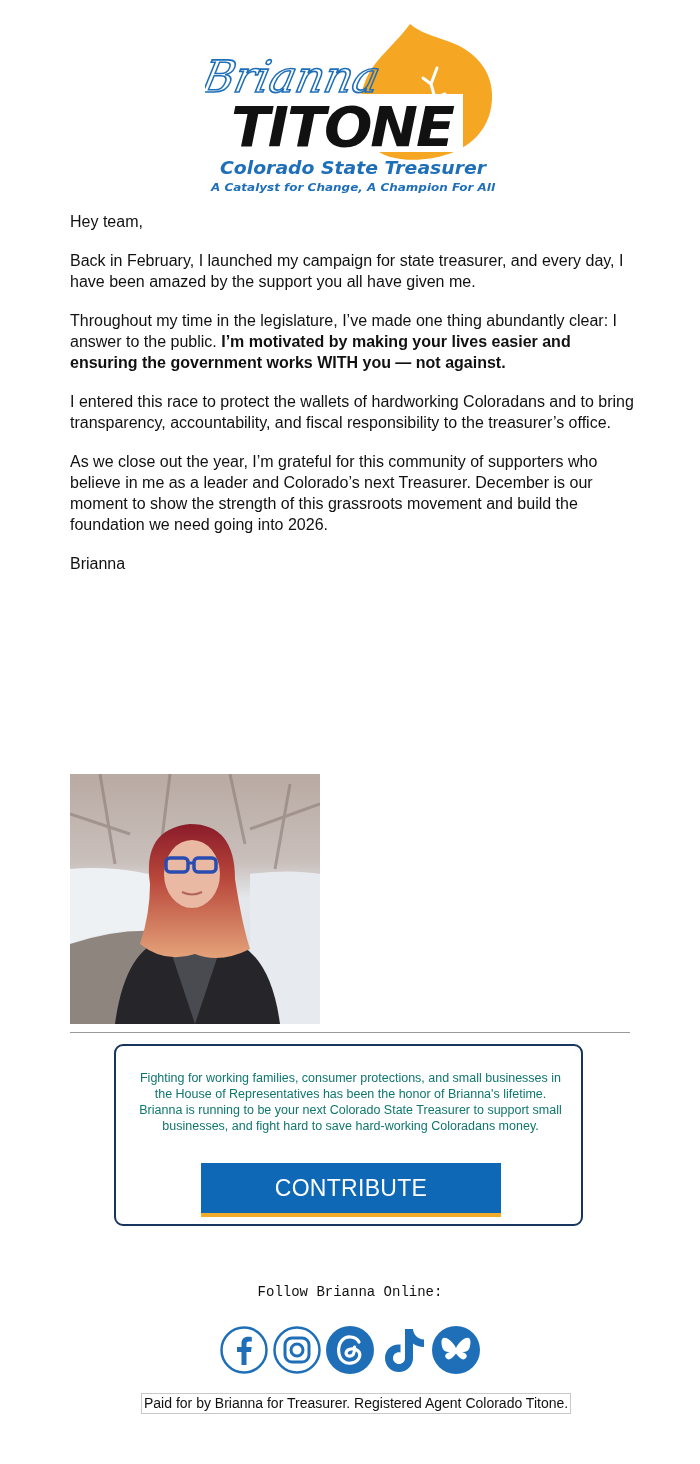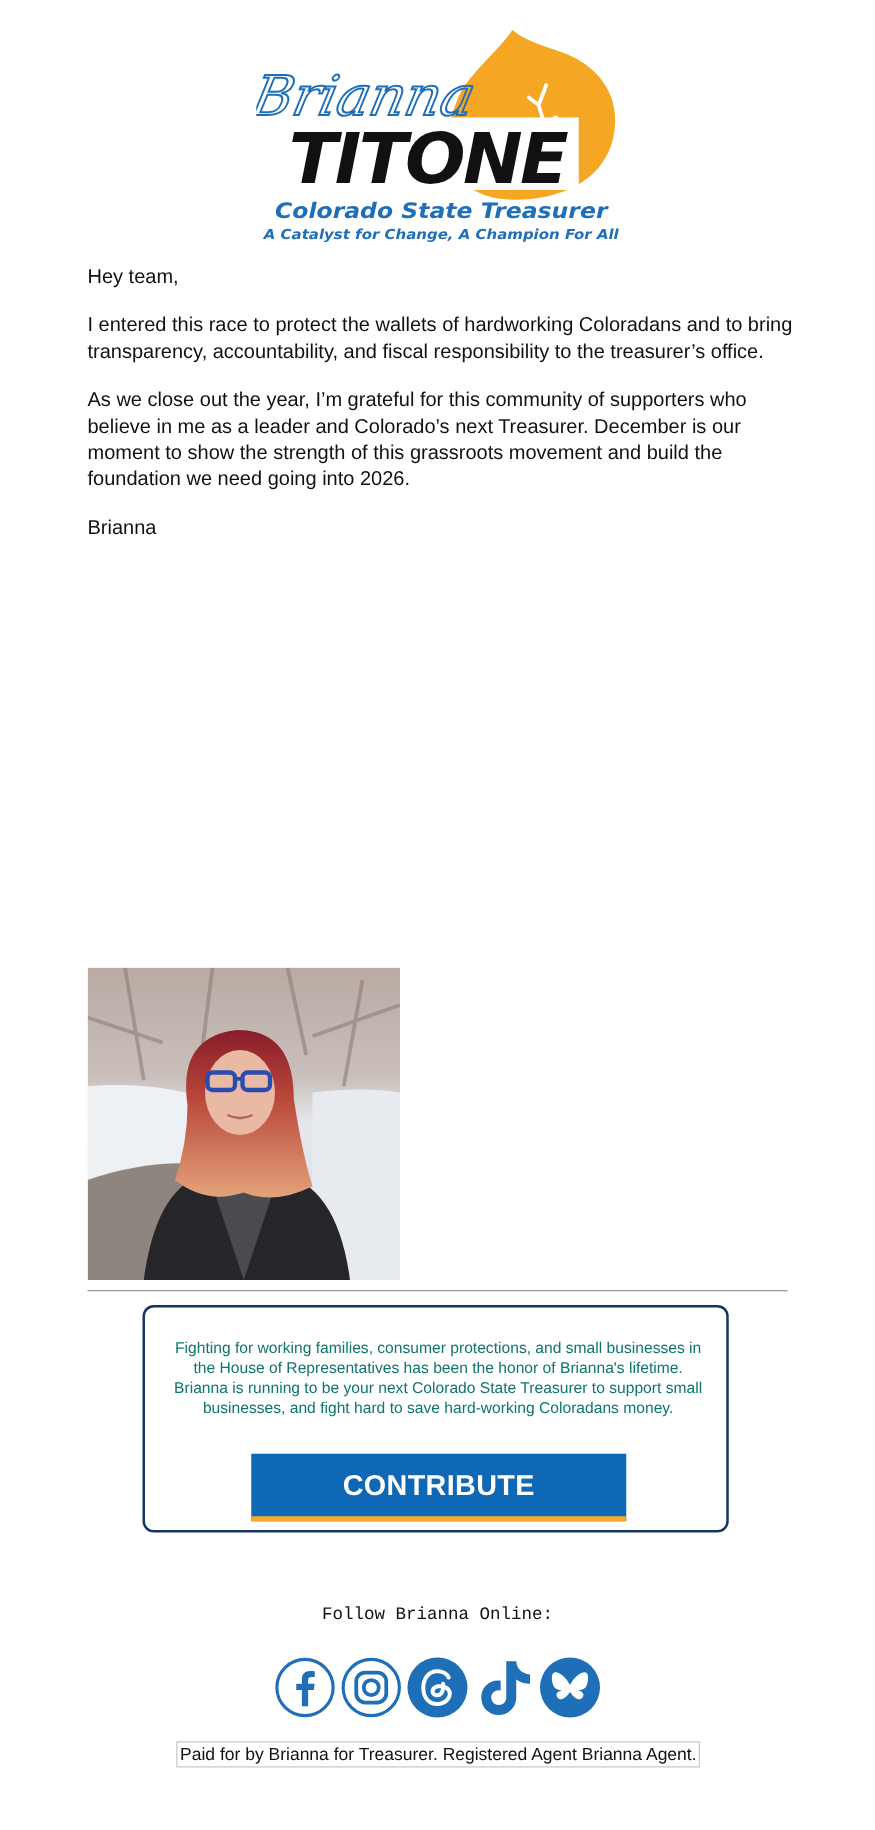--- a/index.html
+++ b/index.html
@@ -6,21 +6,21 @@
   body { width: 700px; height: 1464px; position: relative; overflow: hidden; font-family: "Liberation Sans", sans-serif; color: #111; }
   .logo { position: absolute; left: 205px; top: 20px; width: 295px; height: 180px; }
   .logo svg { width: 100%; height: 100%; }
   .body-text { position: absolute; left: 70px; top: 211px; width: 570px; font-size: 16px; line-height: 21px; }
   .body-text p { margin: 0 0 18px 0; }
   .body-text p.greet { margin-bottom: 18px; }
   .photo { position: absolute; left: 70px; top: 774px; width: 250px; height: 250px; overflow: hidden; }
   .divider { position: absolute; left: 70px; top: 1032px; width: 560px; height: 0; border-top: 1.5px solid #9a9a9a; }
   .contrib-box { position: absolute; left: 114px; top: 1044px; width: 469px; height: 182px; border: 2px solid #17365d; border-radius: 9px; box-sizing: border-box; }
   .contrib-text { position: absolute; left: 22px; top: 24px; width: 425px; text-align: center; font-size: 12.5px; line-height: 16px; color: #0f766e; }
-  .contrib-btn { position: absolute; left: 85px; top: 117px; width: 300px; height: 54px; background: #0f68b6; border-bottom: 4px solid #f2ac2a; box-sizing: border-box; color: #fff; font-weight: bold; font-size: 23px; text-align: center; line-height: 50px; cursor: pointer; letter-spacing: 0.3px; }
+  .contrib-btn { position: absolute; left: 85px; top: 117px; width: 300px; height: 54px; background: #0f68b6; border-bottom: 4px solid #f2ac2a; box-sizing: border-box; color: #fff; font-weight: normal; font-size: 23px; text-align: center; line-height: 50px; cursor: pointer; letter-spacing: 0.3px; }
   .follow { position: absolute; left: 0; top: 1284px; width: 700px; text-align: center; font-family: Liberation Mono, monospace; font-size: 14px; color: #111; }
   .social { position: absolute; left: 219px; top: 1325px; width: 262px; height: 50px; display: flex; gap: 3px; }
   .social .ico { width: 50px; height: 50px; cursor: pointer; }
   .social .ico svg { width: 50px; height: 50px; }
   .paid { position: absolute; left: 141px; top: 1393px; border: 1px solid #c8c8c8; padding: 1px 2px; font-size: 14px; color: #111; line-height: 17px; white-space: nowrap; }
 </style>
 </head>
 <body>
 
 <div class="logo">
@@ -37,20 +37,22 @@
     <text x="26" y="126" font-family="'DejaVu Sans', sans-serif" font-weight="bold" font-style="italic" font-size="56" fill="#111" letter-spacing="-2" textLength="222" lengthAdjust="spacingAndGlyphs">TITONE</text>
 
     <text x="148" y="154" text-anchor="middle" font-family="'DejaVu Sans', sans-serif" font-weight="bold" font-style="italic" font-size="17" fill="#1f6fb8" textLength="266" lengthAdjust="spacingAndGlyphs">Colorado State Treasurer</text>
 
     <text x="148" y="171" text-anchor="middle" font-family="'DejaVu Sans', sans-serif" font-weight="bold" font-style="italic" font-size="11" fill="#1f6fb8" textLength="284" lengthAdjust="spacingAndGlyphs">A Catalyst for Change, A Champion For All</text>
   </svg>
 </div>
 
 <div class="body-text">
   <p class="greet">Hey team,</p>
+  <p>Back in February, I launched my campaign for state treasurer, and every day, I have been amazed by the support you all have given me.</p>
+  <p><span>Throughout my time in the legislature, I’ve made one thing abundantly clear: I answer to the public. </span><strong>I’m motivated by making your lives easier and ensuring the government works WITH you — not against.</strong></p>
   <p>I entered this race to protect the wallets of hardworking Coloradans and to bring transparency, accountability, and fiscal responsibility to the treasurer’s office.</p>
   <p>As we close out the year, I’m grateful for this community of supporters who believe in me as a leader and Colorado’s next Treasurer. December is our moment to show the strength of this grassroots movement and build the foundation we need going into 2026.</p>
   <p>Brianna</p>
 </div>
 
 <div class="photo" title="Portrait of Brianna Titone">
   <svg viewBox="0 0 250 250" width="250" height="250" xmlns="http://www.w3.org/2000/svg">
     <defs>
       <linearGradient id="sky" x1="0" y1="0" x2="0" y2="1">
         <stop offset="0" stop-color="#b9aaa3"></stop>
@@ -130,13 +132,13 @@
     </svg>
   </div>
   <div class="ico">
     <svg viewBox="0 0 50 50">
       <circle cx="25" cy="25" r="24" fill="#1f6fb8"></circle>
       <path d="M25 23 C22 17 16 12 12.5 13 C9.5 14 10.5 20 11.5 23 C12.5 26 15.5 27.5 19 27 C15 28 13 30.5 15 33 C17.5 36 21 34 25 28.5 C29 34 32.5 36 35 33 C37 30.5 35 28 31 27 C34.5 27.5 37.5 26 38.5 23 C39.5 20 40.5 14 37.5 13 C34 12 28 17 25 23 Z" fill="#fff"></path>
     </svg>
   </div>
 </div>
 
-<div class="paid">Paid for by Brianna for Treasurer. Registered Agent Brianna Agent.</div>
+<div class="paid">Paid for by Brianna for Treasurer. Registered Agent Colorado Titone.</div>
 
 </body></html>

